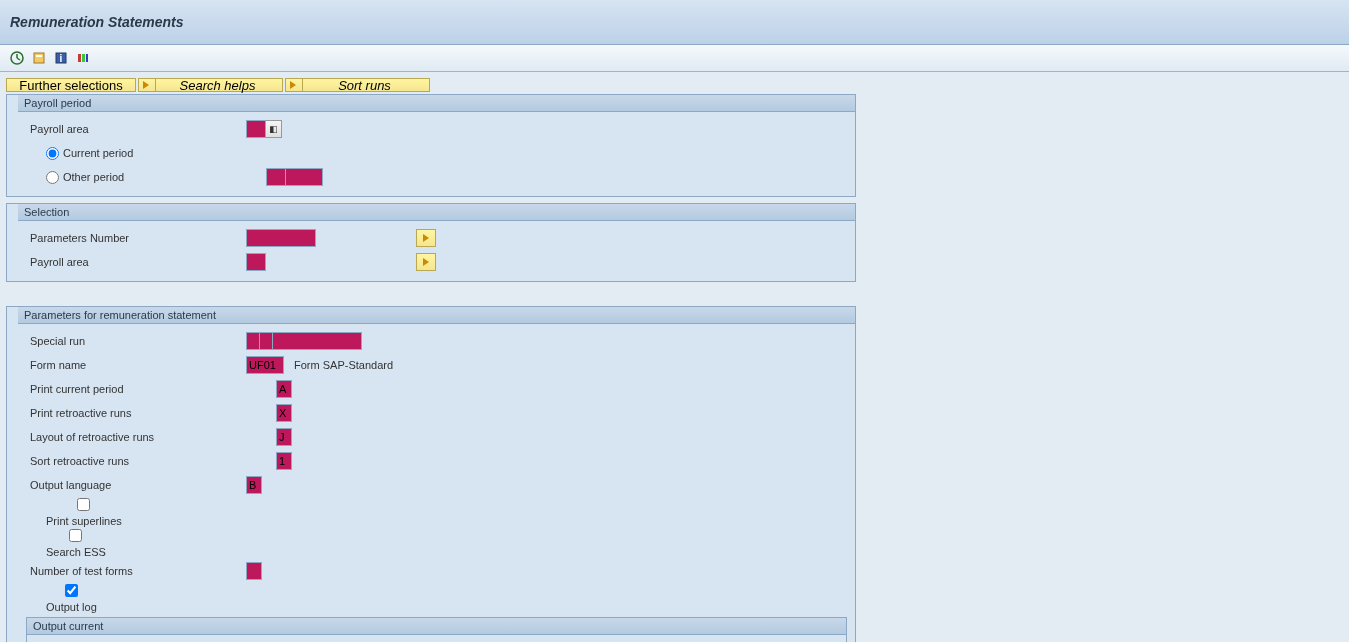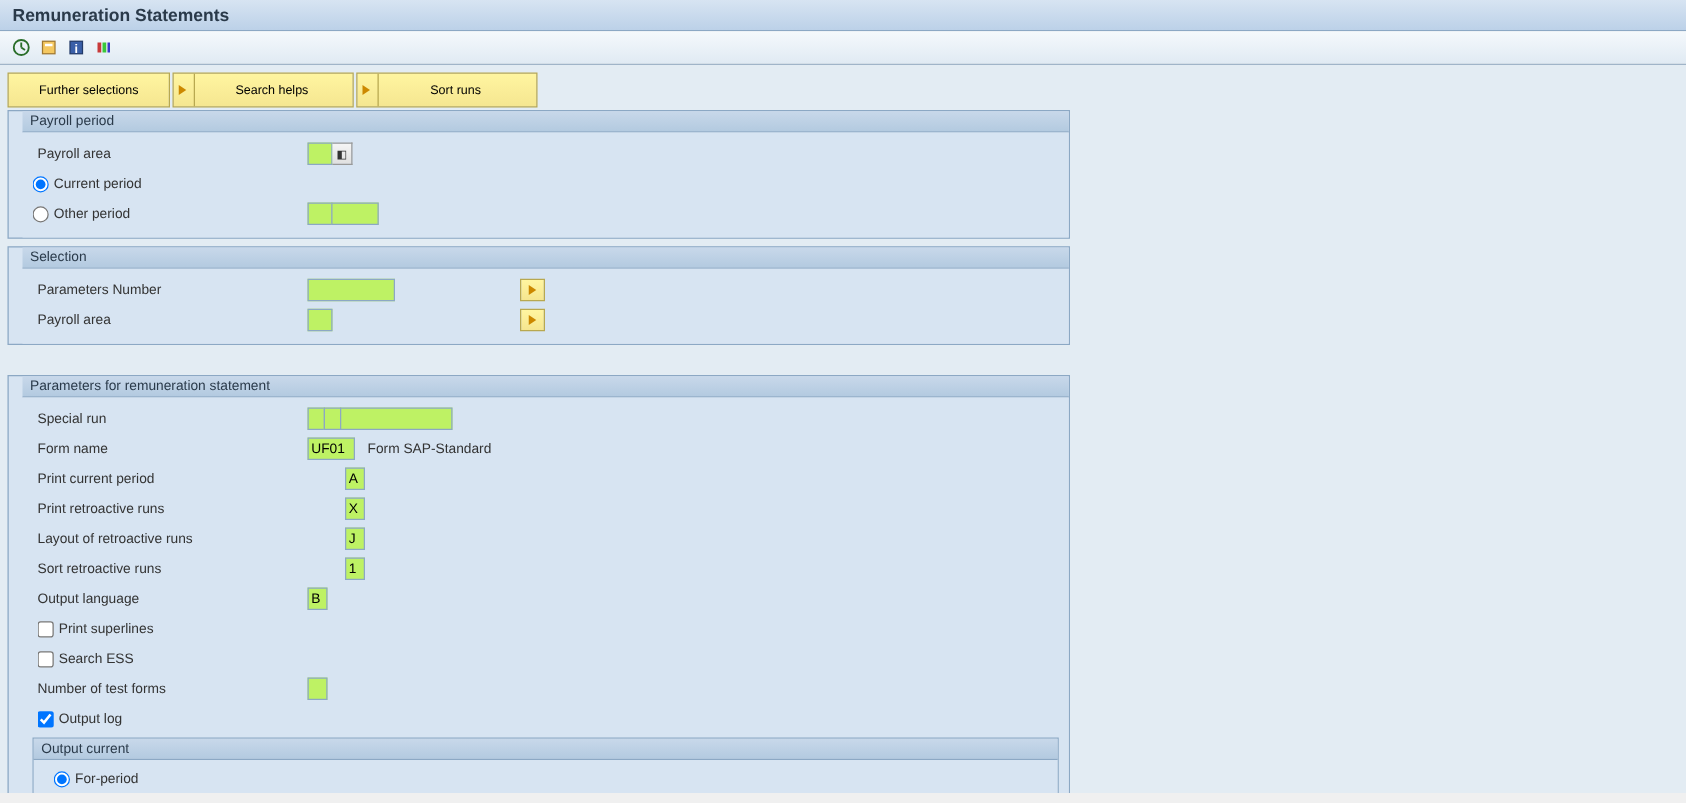--- a/index.html
+++ b/index.html
@@ -1,23 +1,24 @@
 <!DOCTYPE html>
 <html><head>
   <meta charset="utf-8">
   <style>
     * { box-sizing: border-box; margin: 0; padding: 0; font-family: Arial, sans-serif; }
     body { background: #f0f0f0; font-size: 11px; color: #333; }
     
     .title-bar {
       background: linear-gradient(to bottom, #d7e4f2, #bcd1e8);
-      padding: 4px 10px;
+      padding: 14px 10px;
       border-bottom: 1px solid #8ca8c4;
       font-size: 14px;
       font-weight: bold;
+      font-style: italic;
       color: #2a3a4a;
     }
     
     .toolbar {
       background: linear-gradient(to bottom, #f5f9fc, #e0eaf3);
       padding: 4px 8px;
       border-bottom: 1px solid #a0b4c8;
       display: flex;
       align-items: center;
       gap: 4px;
@@ -54,34 +55,35 @@
     .button-row {
       display: flex;
       gap: 2px;
       margin-bottom: 2px;
     }
     
     .yellow-btn {
       background: linear-gradient(to bottom, #fff5a0, #f5e690);
       border: 1px solid #b8a850;
       padding: 2px 8px;
-      font-size: 10px;
+      font-size: 13px;
       cursor: pointer;
       min-width: 130px;
       text-align: center;
-      height: 28px;
+      height: 14px;
       display: inline-flex;
       align-items: center;
       justify-content: center;
     }
     
     .yellow-btn.with-arrow {
       position: relative;
       padding-left: 22px;
       min-width: 145px;
+      font-style: italic;
     }
     
     .yellow-btn.with-arrow::before {
       content: '';
       position: absolute;
       left: 4px;
       top: 50%;
       transform: translateY(-50%);
       width: 0; height: 0;
       border-top: 4px solid transparent;
@@ -128,26 +130,26 @@
     .form-label {
       width: 220px;
       font-size: 11px;
       padding-left: 4px;
     }
     
     .radio-wrap {
       display: flex;
       align-items: center;
       gap: 4px;
-      margin-left: 0;
+      margin-left: 20px;
     }
     
     .text-input {
       border: 1px solid #8ca8c4;
-      background: #bef264;
+      background: #be185d;
       height: 18px;
       font-size: 11px;
       padding: 0 2px;
     }
     
     .input-xs { width: 20px; }
     .input-sm { width: 38px; }
     .input-md { width: 70px; }
     .input-lg { width: 90px; }
     
@@ -185,21 +187,22 @@
       width: 0; height: 0;
       border-top: 4px solid transparent;
       border-bottom: 4px solid transparent;
       border-left: 6px solid #cc8800;
     }
     
     .checkbox-wrap {
       display: flex;
       align-items: center;
       gap: 4px;
-      margin-left: 4px;
+      margin-left: 20px;
+      flex-direction: column;
     }
     
     .inline-text {
       margin-left: 10px;
       font-size: 11px;
     }
     
     .inner-group {
       margin-top: 4px;
       border: 1px solid #8ca8c4;

